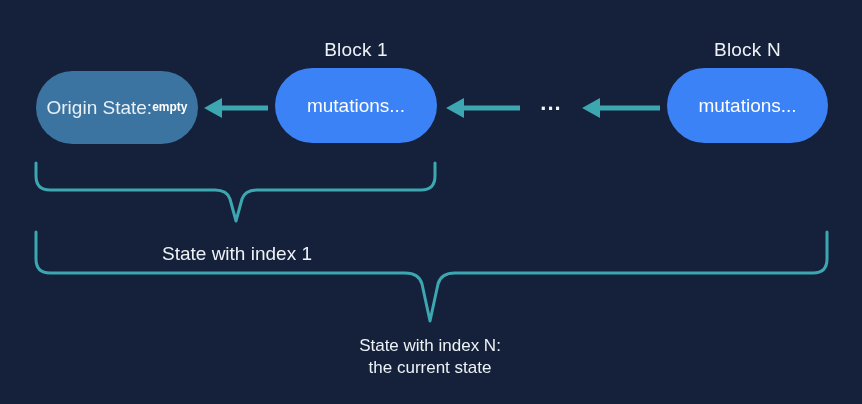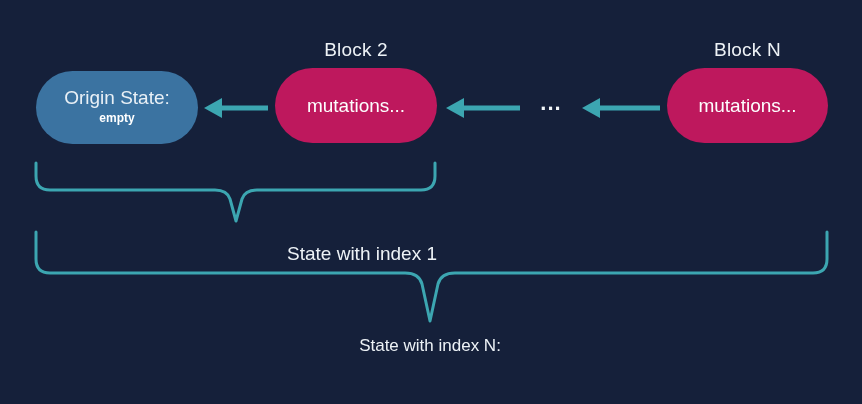--- a/index.html
+++ b/index.html
@@ -20,21 +20,21 @@
   .abs { position: absolute; }
   .block-label {
     font-size: 19px;
     color: #EDF2F6;
     text-align: center;
     letter-spacing: 0.2px;
   }
   .pill {
     position: absolute;
     display: flex;
-    flex-direction: column;
+    flex-direction: row;
     align-items: center;
     justify-content: center;
     border-radius: 38px;
     text-align: center;
   }
   .pill-origin {
     left: 36px; top: 71px;
     width: 162px; height: 73px;
     background: #3B73A1;
   }
@@ -43,37 +43,37 @@
     color: #E9F0F6;
     line-height: 22px;
   }
   .pill-origin .value {
     font-size: 12px;
     font-weight: bold;
     color: #FFFFFF;
     line-height: 19px;
   }
   .pill-teal {
-    background: #be185d;
+    background: #3b82f6;
     color: #FDFEFE;
     font-size: 19px;
   }
   .pill-block1 { left: 275px; top: 68px; width: 162px; height: 75px; }
   .pill-blockn { left: 667px; top: 68px; width: 161px; height: 75px; }
   .ellipsis {
     left: 529px; top: 90px; width: 44px;
     text-align: center;
     font-size: 22px;
     font-weight: bold;
     color: #F2F6F9;
     letter-spacing: 1px;
   }
   .brace1-label {
     left: 37px; top: 243px; width: 400px;
-    text-align: right;
+    text-align: center;
     font-size: 19px;
     color: #EDF2F6;
   }
   .brace2-label {
     left: 230px; top: 335px; width: 400px;
     text-align: center;
     font-size: 17px;
     line-height: 22px;
     color: #EDF2F6;
   }
@@ -84,21 +84,21 @@
     pointer-events: none;
   }
   .stroke-teal { stroke: #3CA6B1; fill: none; }
   .fill-teal { fill: #3CA6B1; stroke: none; }
 </style>
 </head>
 <body>
 
 <div class="canvas">
 
-  <div class="abs block-label" style="left:275px; top:39px; width:162px;">Block 2</div>
+  <div class="abs block-label" style="left:275px; top:39px; width:162px;">Block 1</div>
   <div class="abs block-label" style="left:667px; top:39px; width:161px;">Block N</div>
 
   <div class="pill pill-origin">
     <div class="title">Origin State:</div>
     <div class="value">empty</div>
   </div>
 
   <div class="pill pill-teal pill-block1">
     <span>mutations...</span>
   </div>
@@ -128,15 +128,16 @@
 
     <path class="stroke-teal" stroke-width="3" stroke-linecap="round" stroke-linejoin="round" d="M 36 163 L 36 176 Q 36 190 50 190 L 215 190 Q 227 190 230 199 L 236 221 L 242 199 Q 245 190 257 190 L 421 190 Q 435 190 435 176 L 435 163"></path>
 
     <path class="stroke-teal" stroke-width="3" stroke-linecap="round" stroke-linejoin="round" d="M 36 232 L 36 259 Q 36 273 50 273 L 405 273 Q 419 273 422 284 L 430 321 L 438 284 Q 441 273 455 273 L 813 273 Q 827 273 827 259 L 827 232"></path>
   </svg>
 
   <div class="abs brace1-label">State with index 1</div>
 
   <div class="abs brace2-label">
     <div>State with index N:</div>
+    <div>the current state</div>
   </div>
 
 </div>
 
 </body></html>

